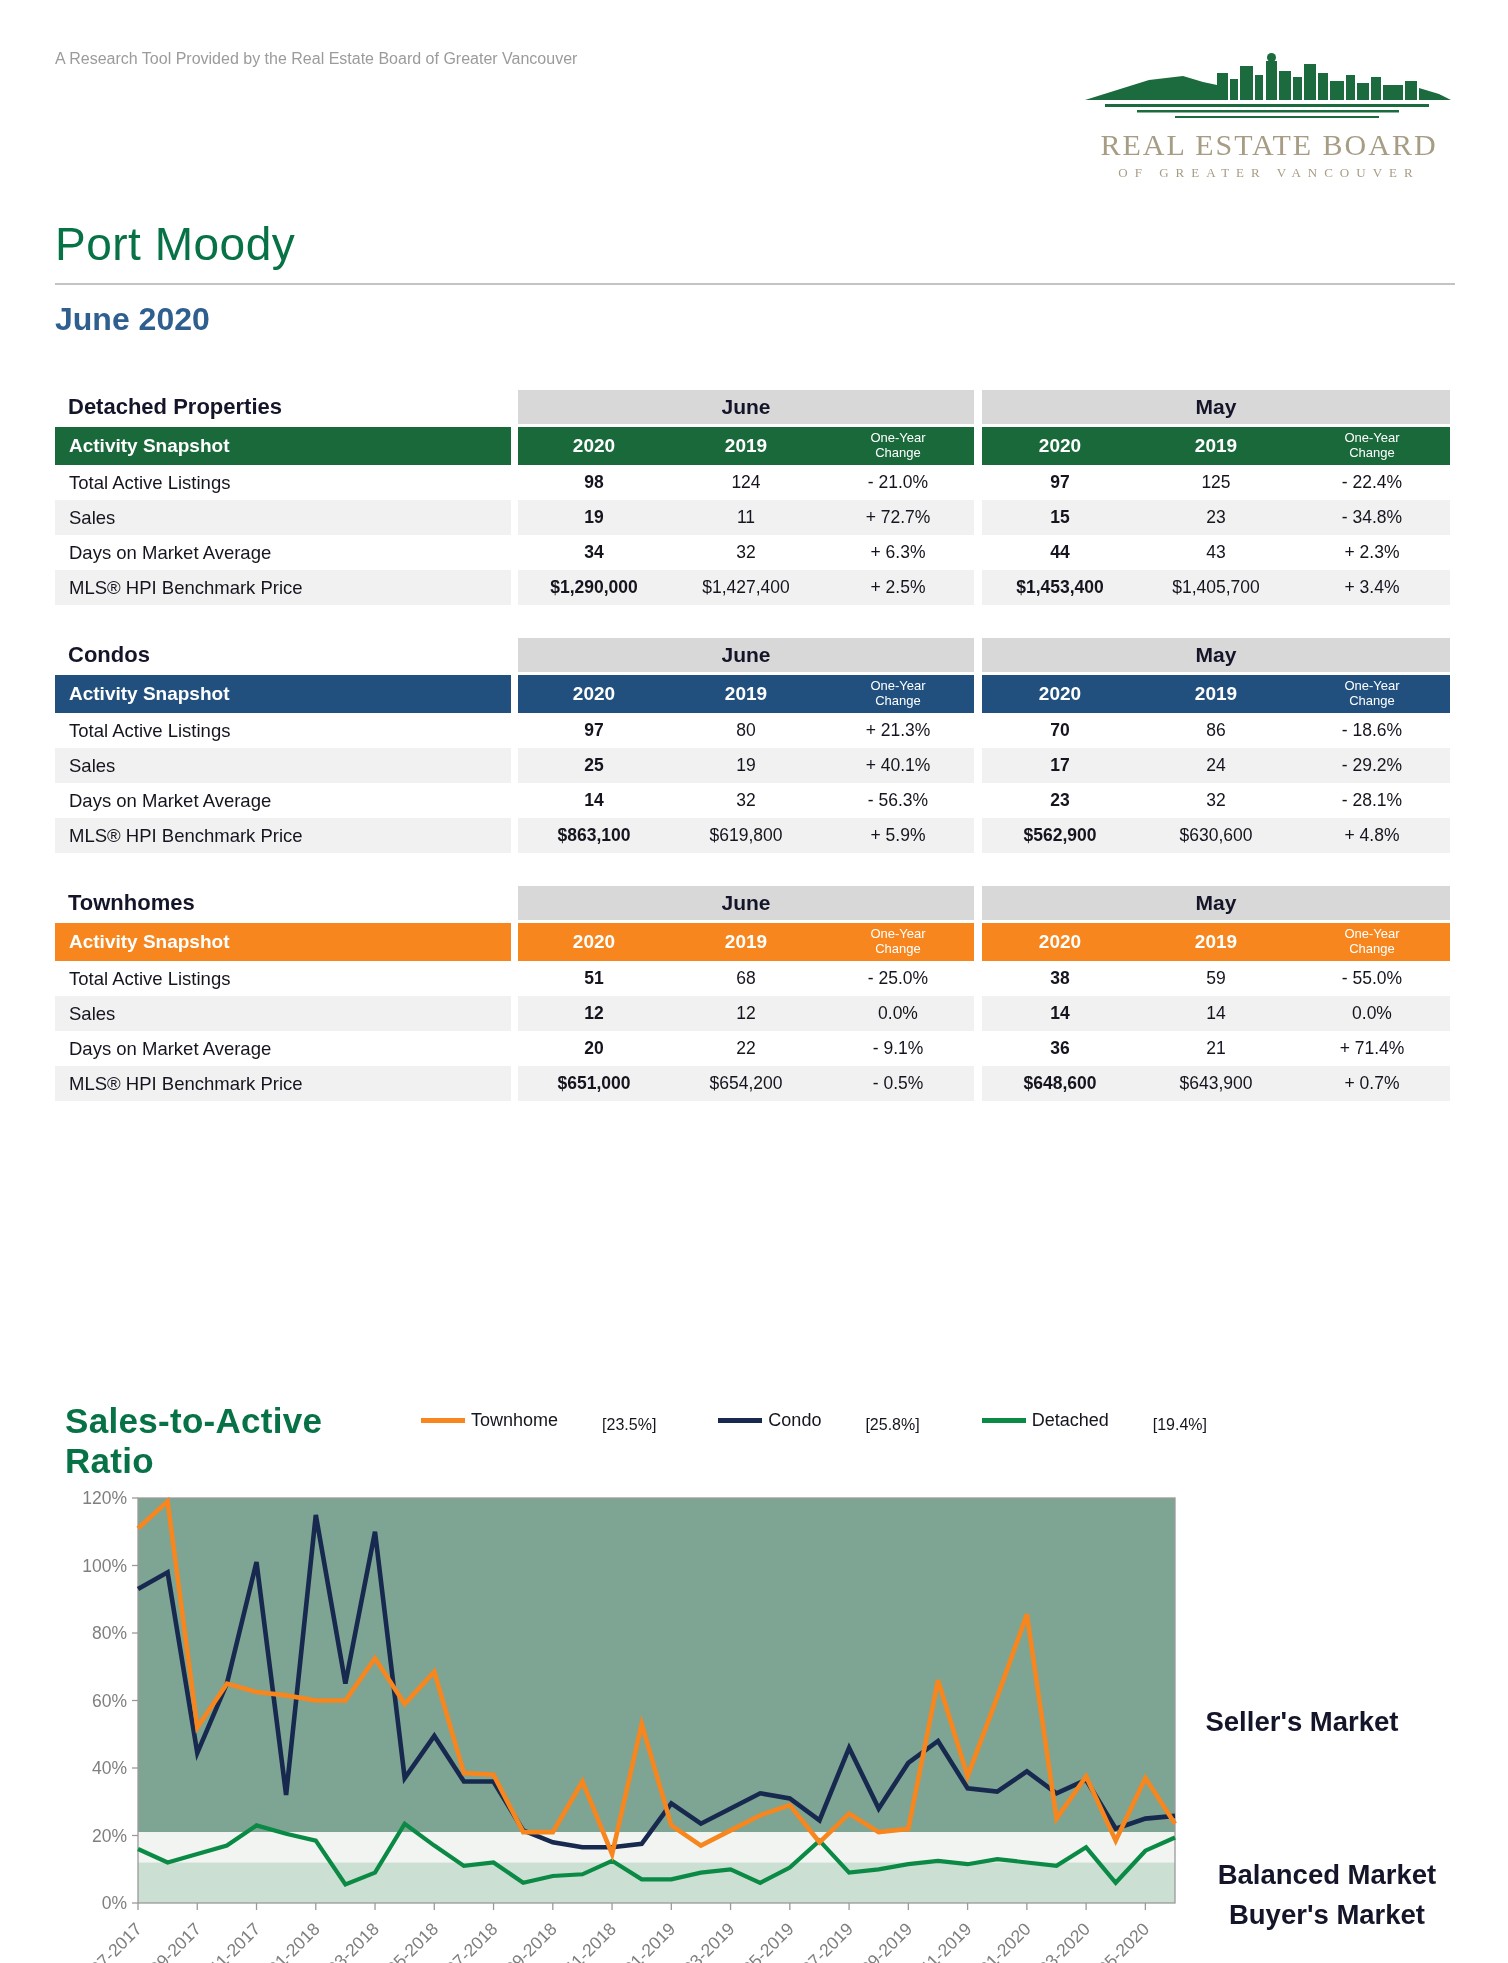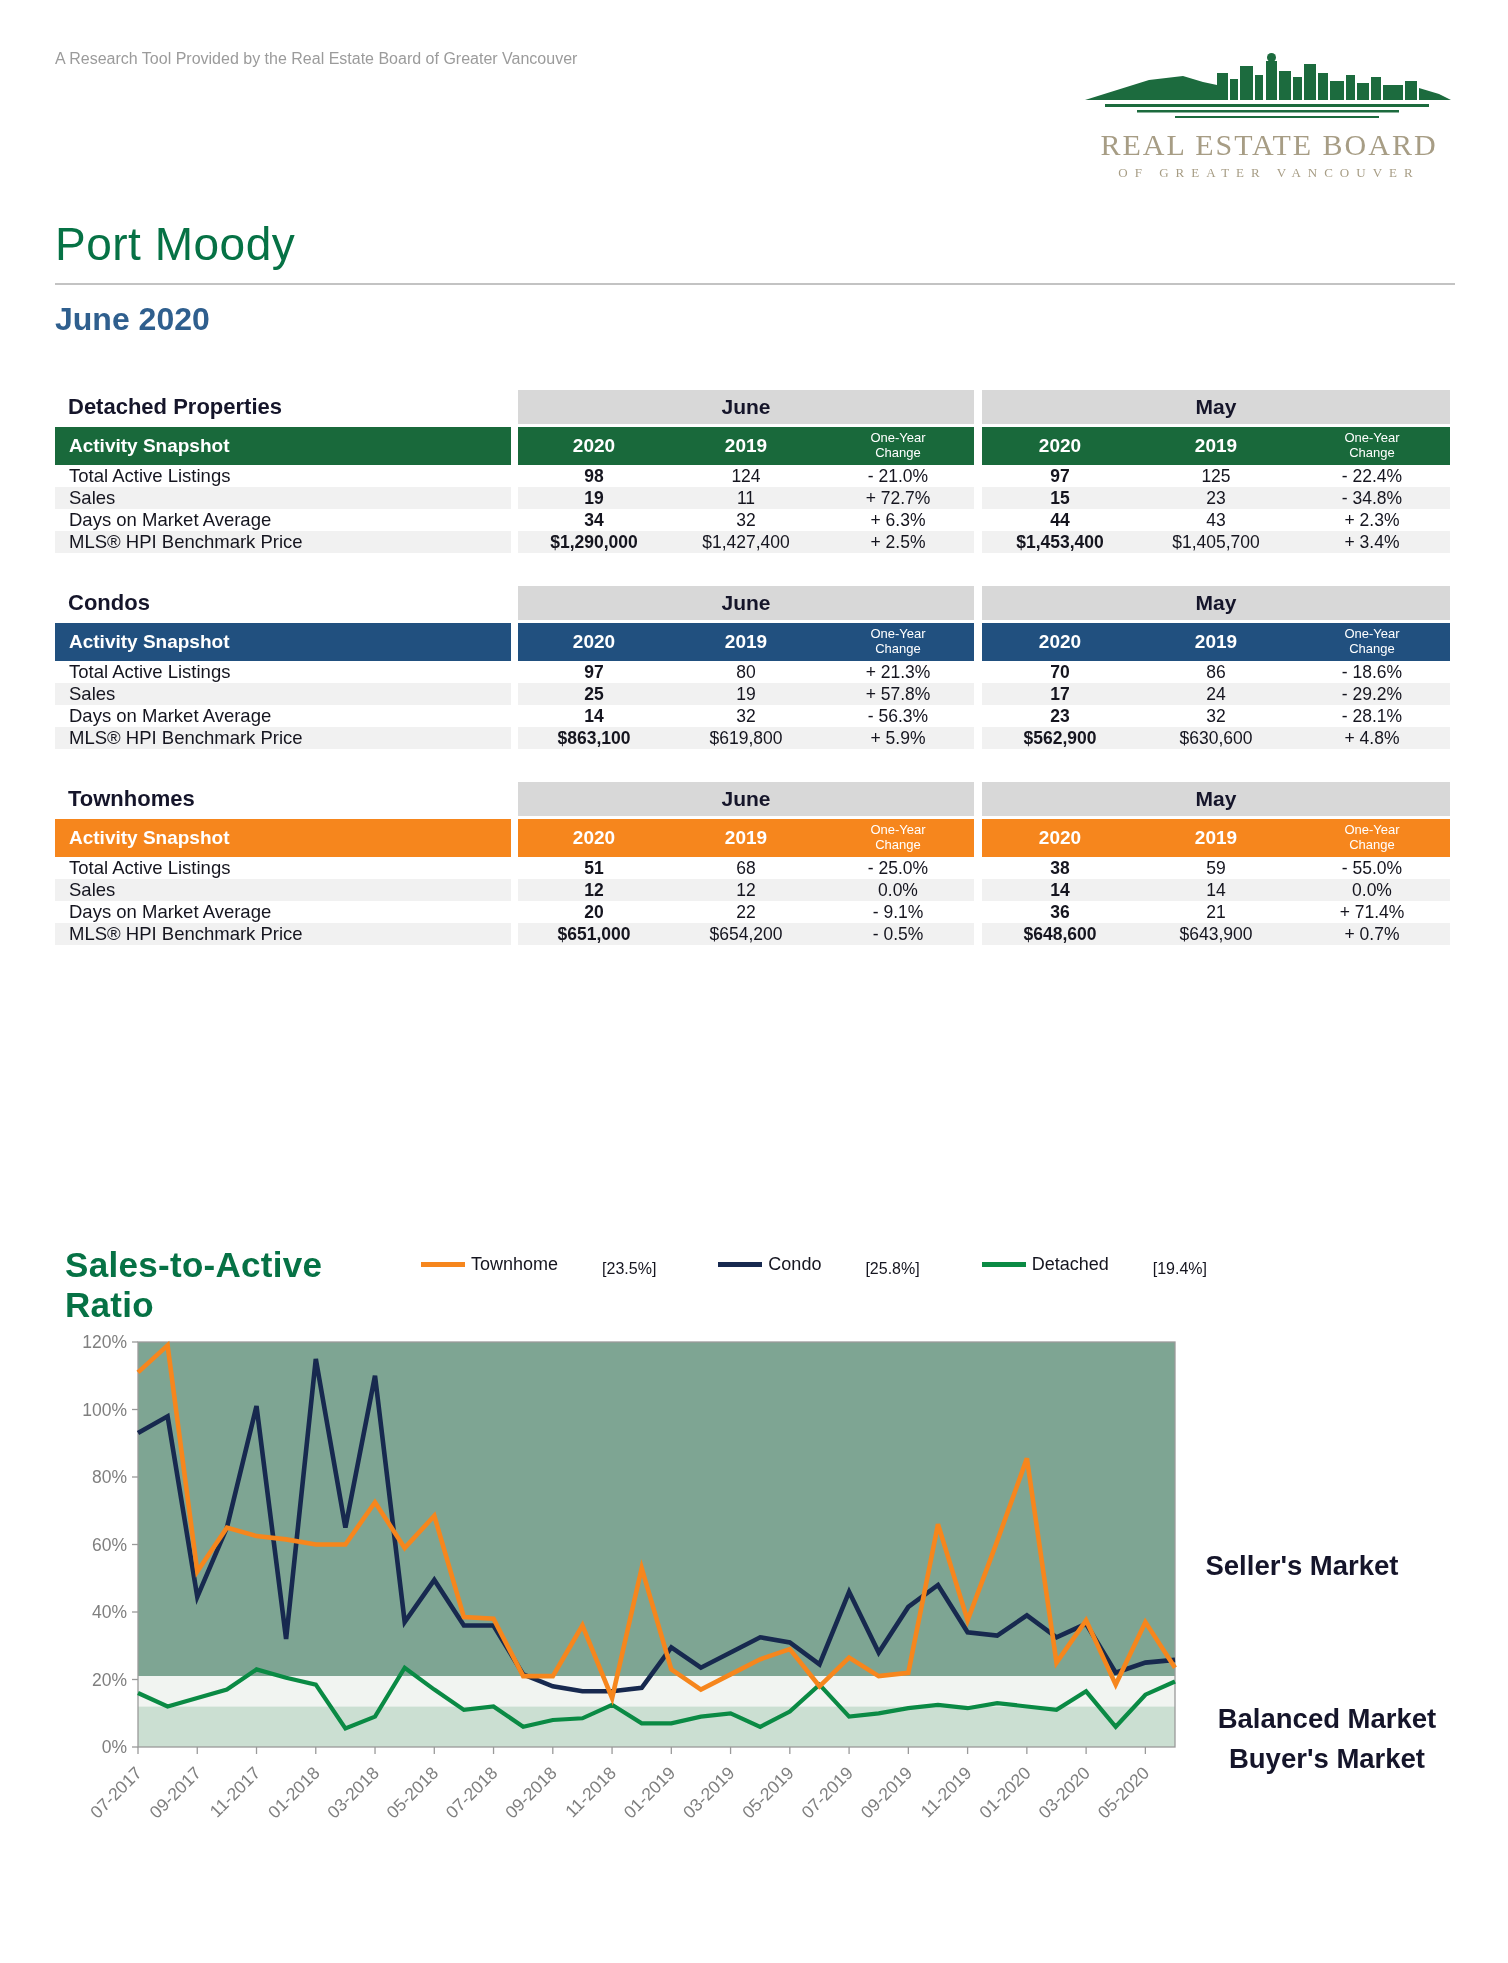--- a/index.html
+++ b/index.html
@@ -21,21 +21,21 @@
   .tables{margin-top:52px;}
   .rtable{margin-bottom:33px;}
   .trow{display:grid;grid-template-columns:456px 7px 152px 152px 152px 8px 156px 156px 156px;}
   .band-row{height:34px;align-items:center;}
   .section-title{font-size:22px;font-weight:bold;color:#15152A;padding-left:13px;display:flex;align-items:center;}
   .month-band{background:#D8D8D8;grid-column:span 3;height:34px;display:flex;align-items:center;justify-content:center;font-size:21px;font-weight:bold;color:#15152A;}
   .snap-row{margin-top:3px;height:38px;}
   .snap-cell{color:#fff;display:flex;align-items:center;justify-content:center;font-weight:bold;font-size:19px;}
   .snap-label{justify-content:flex-start;padding-left:14px;}
   .snap-small{font-weight:normal;font-size:13px;text-align:center;line-height:1.12;white-space:pre-line;}
-  .data-row{height:22px;}
+  .data-row{height:35px;}
   .dcell{display:flex;align-items:center;justify-content:center;font-size:17.5px;color:#15151F;}
   .dlabel{justify-content:flex-start;padding-left:14px;font-size:18.5px;}
   .bold2020{font-weight:bold;}
 
   
   .chart-head{display:flex;align-items:flex-start;margin-top:300px;}
   .chart-title{font-size:35px;font-weight:bold;color:#067245;letter-spacing:.3px;padding-left:10px;}
   .legend{display:flex;gap:62px;margin-left:auto;margin-right:248px;padding-top:6px;}
   .legend-item{display:flex;}
   .legend-top{display:flex;align-items:center;gap:6px;}
@@ -188,21 +188,21 @@
           <div class="gap"></div>
           <div class="dcell bold2020" style="background: rgb(255, 255, 255);">70</div>
           <div class="dcell" style="background: rgb(255, 255, 255);">86</div>
           <div class="dcell" style="background: rgb(255, 255, 255);">- 18.6%</div>
         </div>
         <div class="trow data-row">
           <div class="dcell dlabel" style="background: rgb(241, 241, 241);">Sales</div>
           <div class="gap"></div>
           <div class="dcell bold2020" style="background: rgb(241, 241, 241);">25</div>
           <div class="dcell" style="background: rgb(241, 241, 241);">19</div>
-          <div class="dcell" style="background: rgb(241, 241, 241);">+ 57.8%</div>
+          <div class="dcell" style="background: rgb(241, 241, 241);">+ 40.1%</div>
           <div class="gap"></div>
           <div class="dcell bold2020" style="background: rgb(241, 241, 241);">17</div>
           <div class="dcell" style="background: rgb(241, 241, 241);">24</div>
           <div class="dcell" style="background: rgb(241, 241, 241);">- 29.2%</div>
         </div>
         <div class="trow data-row">
           <div class="dcell dlabel" style="background: rgb(255, 255, 255);">Days on Market Average</div>
           <div class="gap"></div>
           <div class="dcell bold2020" style="background: rgb(255, 255, 255);">14</div>
           <div class="dcell" style="background: rgb(255, 255, 255);">32</div>

